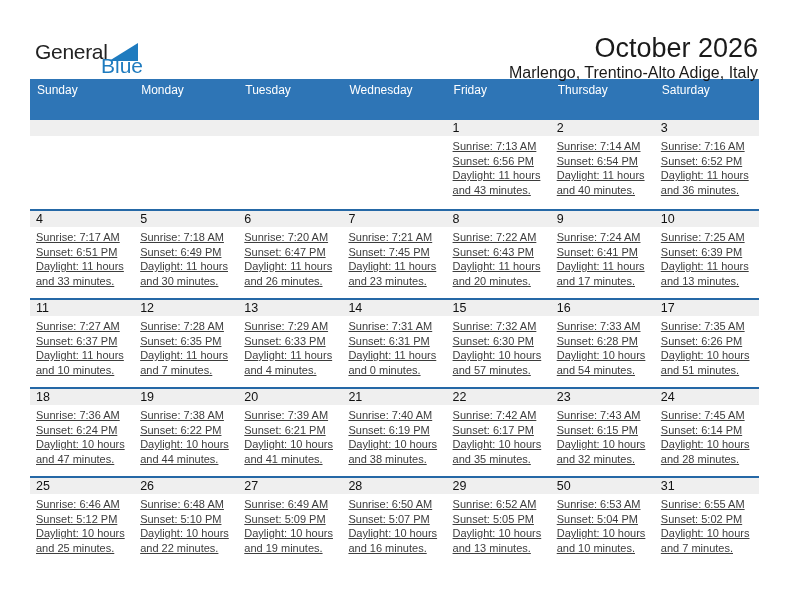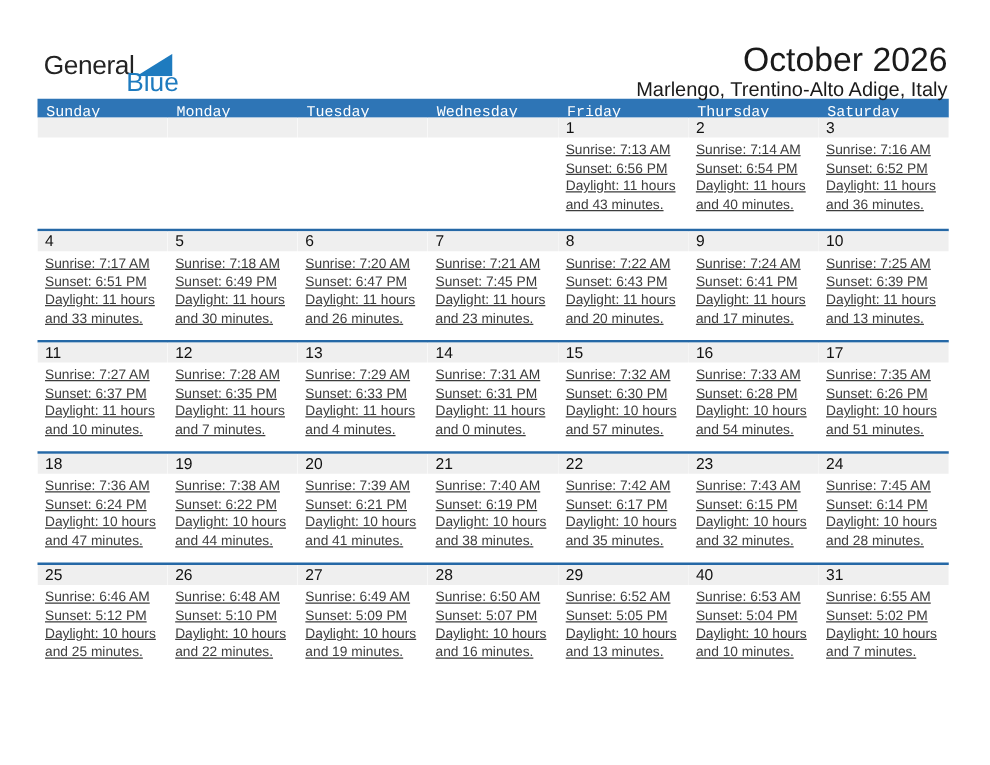--- a/index.html
+++ b/index.html
@@ -13,21 +13,21 @@
   .logo{line-height:1;margin-top:8px;}
   .logo-line1{display:flex;align-items:flex-end;}
   .logo-general{font-size:21px;color:var(--logo-black,#232323);letter-spacing:-0.3px;}
   .logo-tri{display:inline-block;margin-left:1px;position:relative;top:2px;}
   .logo-blue-text{font-size:21px;color:var(--logo-blue,#1E7BBF);margin:-7px 0 0 66px;}
   .titles{text-align:right;}
   .title{font-size:27px;color:var(--title-text,#1a1a1a);}
   .subtitle{font-size:16px;color:var(--title-text,#1a1a1a);}
   
   .calendar{margin:0 33px 0 30px;}
-  .weekday-row{display:flex;background:var(--header-bg,#2E75B6);height:15px;font-family:Liberation Mono, monospace;}
+  .weekday-row{display:flex;background:var(--header-bg,#2E75B6);height:41px;}
   .weekday{flex:1;color:var(--header-text,#fff);font-size:12px;line-height:23px;
            padding-left:7px;box-sizing:border-box;overflow:hidden;white-space:nowrap;}
   .week{display:flex;height:89px;box-sizing:border-box;}
   #weeks .week + .week{border-top:2px solid var(--week-divider,#2568A6);}
   .day-cell{flex:1;overflow:hidden;}
   .day-band{height:16px;background:var(--day-number-band,#EFEFEF);
             font-size:12.5px;line-height:16px;padding-left:6px;color:#111;}
   .day-text{padding:3px 8px 0 6px;font-size:11px;line-height:14.5px;
             color:var(--body-text,#3D3D3D);text-decoration:underline;}
 </style>
@@ -331,21 +331,21 @@
           </div>
           <div class="day-cell">
             <div class="day-band"><span>29</span></div>
             <div class="day-text">
               <div>Sunrise: 6:52 AM</div>
               <div>Sunset: 5:05 PM</div>
               <div>Daylight: 10 hours and 13 minutes.</div>
             </div>
           </div>
           <div class="day-cell">
-            <div class="day-band"><span>40</span></div>
+            <div class="day-band"><span>50</span></div>
             <div class="day-text">
               <div>Sunrise: 6:53 AM</div>
               <div>Sunset: 5:04 PM</div>
               <div>Daylight: 10 hours and 10 minutes.</div>
             </div>
           </div>
           <div class="day-cell">
             <div class="day-band"><span>31</span></div>
             <div class="day-text">
               <div>Sunrise: 6:55 AM</div>

